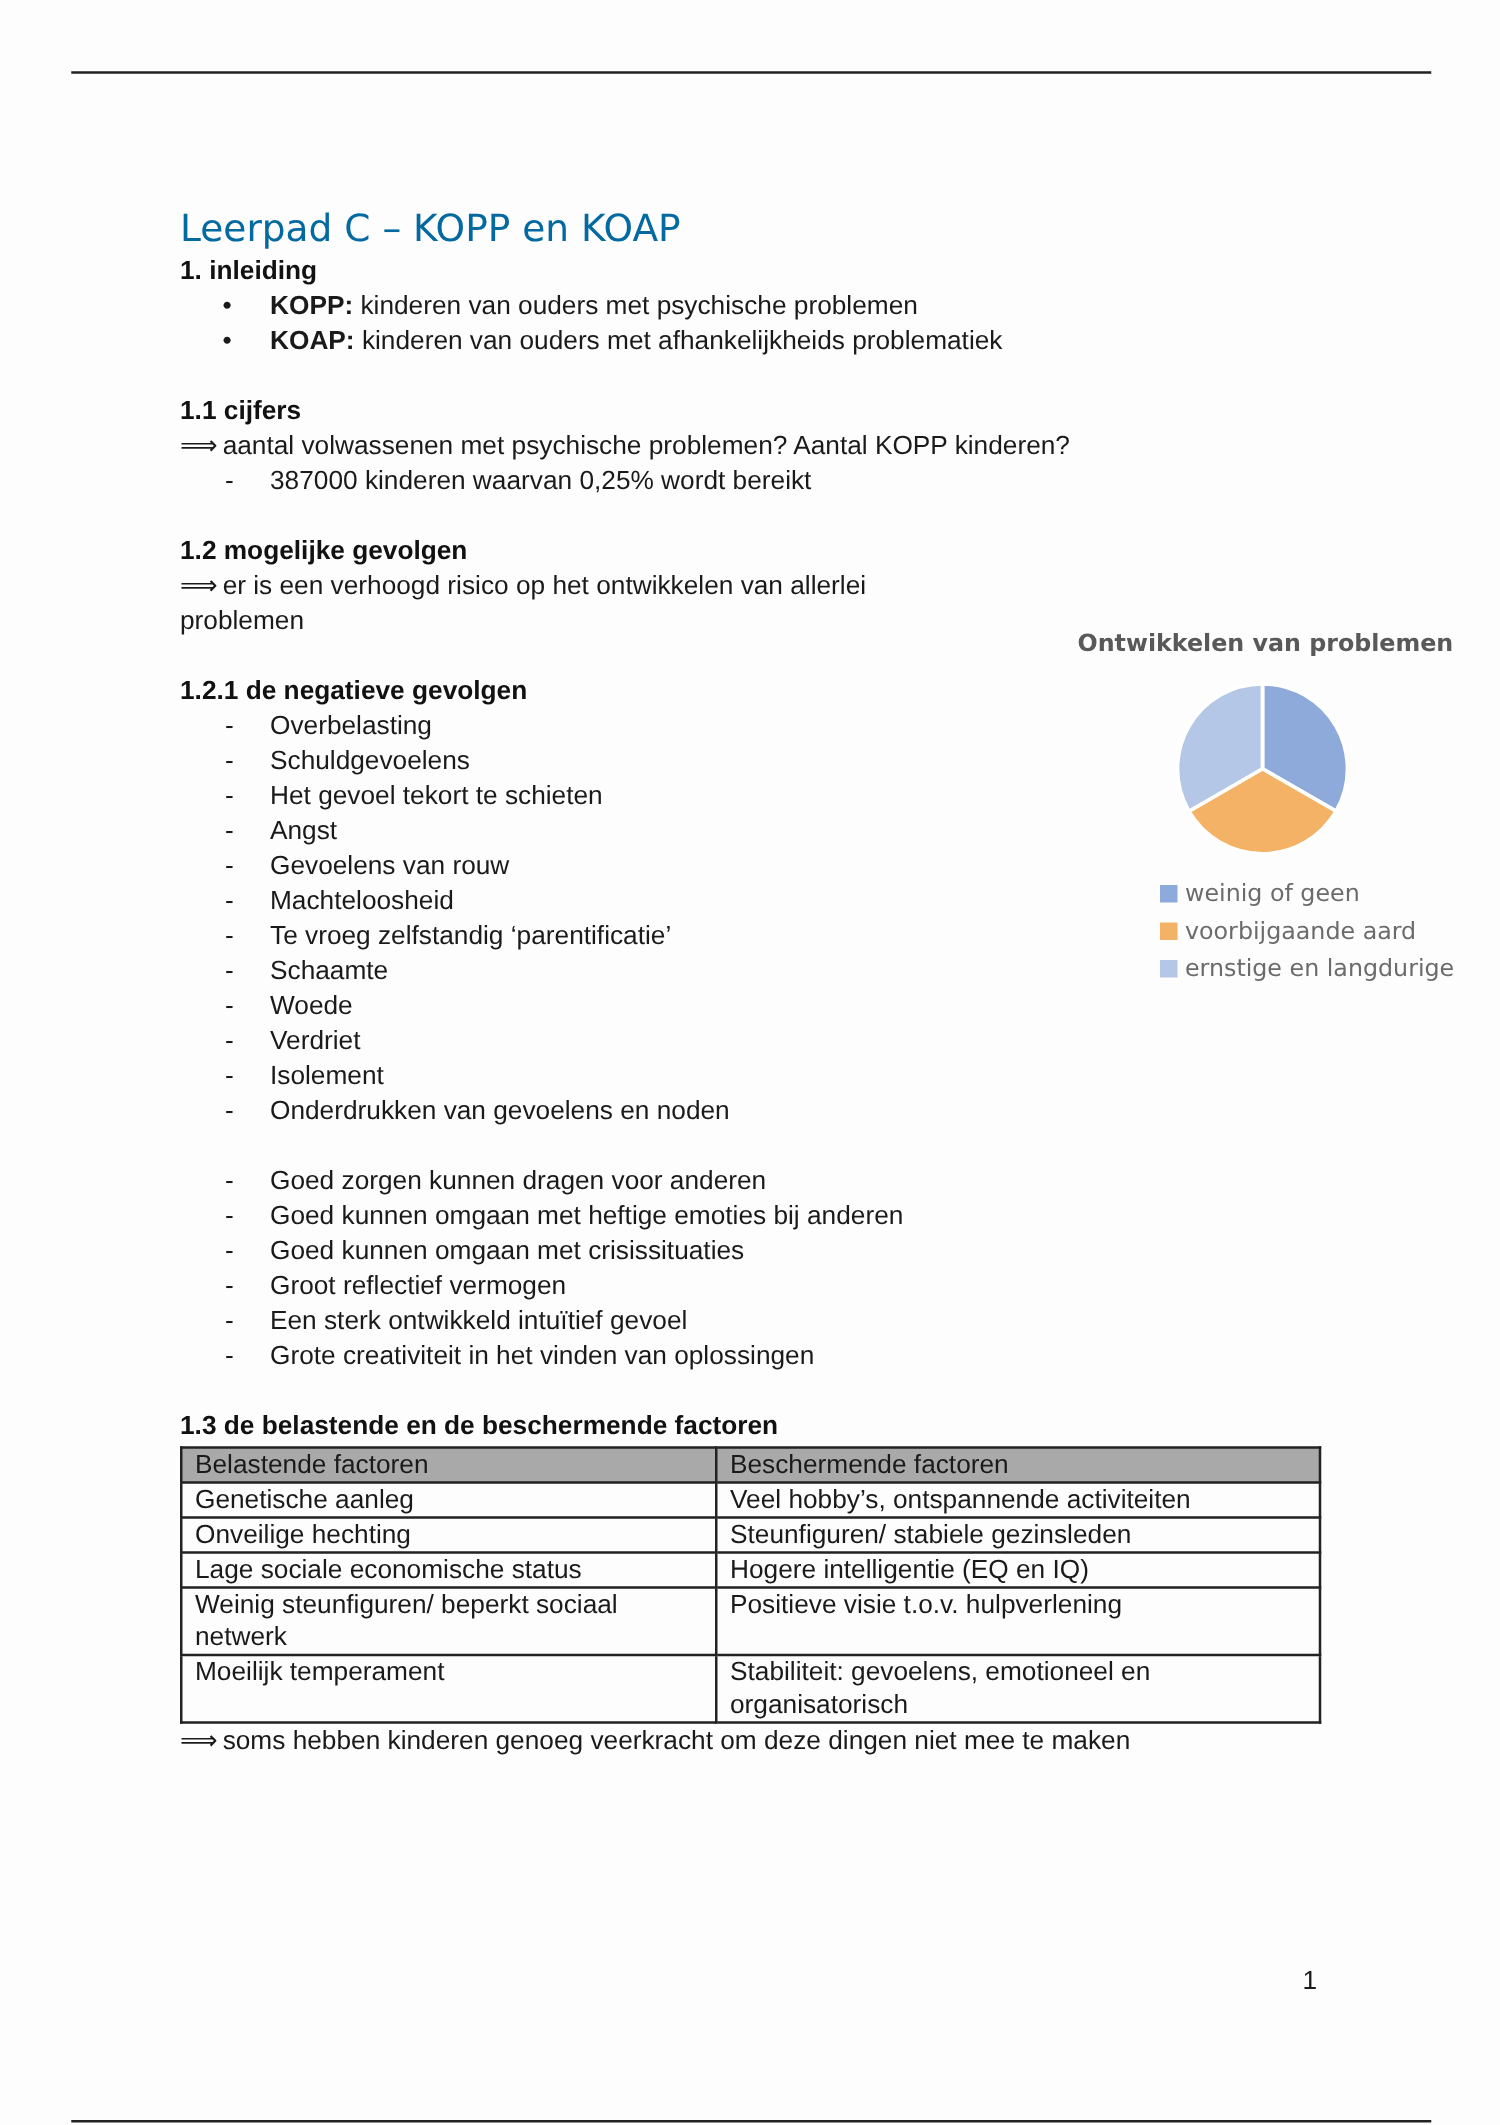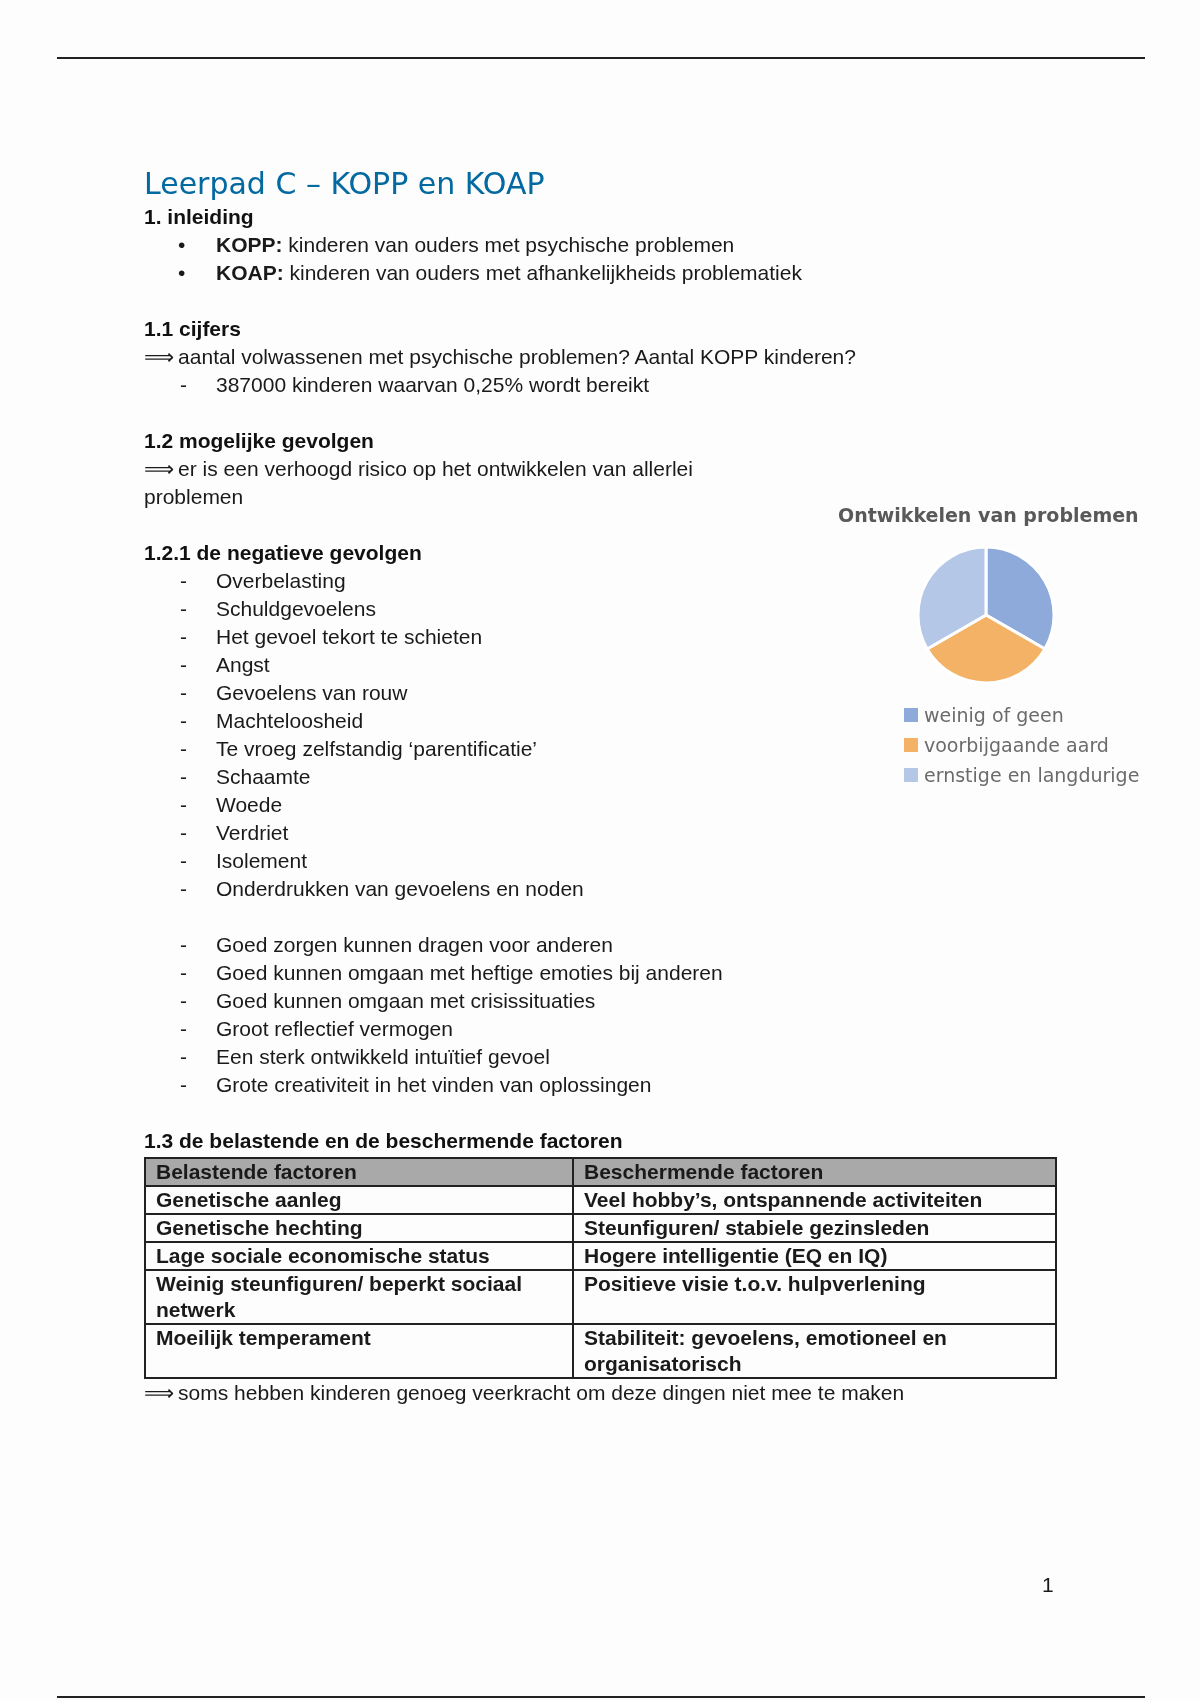--- a/index.html
+++ b/index.html
@@ -14,24 +14,24 @@
     .txt { font-size: 21px; line-height: 28px; }
     .bul { list-style: none; }
     .bul li { position: relative; padding-left: 72px; font-size: 21px; line-height: 28px; }
     .bul li .mk { position: absolute; left: 34px; top: 0; }
     .gap { height: 28px; }
     .arrow { display: inline-block; margin-right: 4px; }
     .nlist li { position: relative; padding-left: 72px; font-size: 21px; line-height: 28px; list-style: none; }
     .nlist li .mk { position: absolute; left: 36px; }
     .wrap-text { width: 650px; }
     table.ft { border-collapse: collapse; width: 913px; margin-top: 2px; }
-    table.ft th, table.ft td { border: 2px solid #222; font-size: 21px; line-height: 26px; text-align: left; vertical-align: top; padding: 0 10px; font-weight: bold; margin-top: 32px; }
+    table.ft th, table.ft td { border: 2px solid #222; font-size: 21px; line-height: 26px; text-align: left; vertical-align: top; padding: 0 10px; font-weight: normal; margin-top: 32px; }
     table.ft th { background: #a9a9a9; }
     table.ft td.c1, table.ft th.c1 { width: 428px; }
-    .chart { position: absolute; left: 838px; top: 500px; width: 300px; height: 300px; }
+    .chart { position: absolute; left: 862px; top: 500px; width: 300px; height: 300px; }
     .chart-title { position: absolute; left: 0; top: 4px; font-family: "DejaVu Sans", sans-serif; font-weight: bold; font-size: 19px; color: #595959; white-space: nowrap; }
     .pie { position: absolute; left: 78px; top: 45px; }
     .legend { position: absolute; left: 26px; top: 200px; }
     .legend-item { display: flex; align-items: center; font-family: "DejaVu Sans", sans-serif; font-size: 19px; color: #6b6b6b; line-height: 30px; white-space: nowrap; padding-left: 40px; }
     .sw { width: 14px; height: 14px; margin-right: 6px; display: inline-block; }
     .pagenum { position: absolute; left: 1042px; top: 1573px; font-size: 21px; }
   </style>
 </head>
 <body>
 
@@ -92,21 +92,21 @@
         <th class="c1">Belastende factoren</th>
         <th>Beschermende factoren</th>
       </tr>
     </thead>
     <tbody>
       <tr>
         <td class="c1">Genetische aanleg</td>
         <td>Veel hobby’s, ontspannende activiteiten</td>
       </tr>
       <tr>
-        <td class="c1">Genetische hechting</td>
+        <td class="c1">Onveilige hechting</td>
         <td>Steunfiguren/ stabiele gezinsleden</td>
       </tr>
       <tr>
         <td class="c1">Lage sociale economische status</td>
         <td>Hogere intelligentie (EQ en IQ)</td>
       </tr>
       <tr>
         <td class="c1">Weinig steunfiguren/ beperkt sociaal netwerk</td>
         <td>Positieve visie t.o.v. hulpverlening</td>
       </tr>

